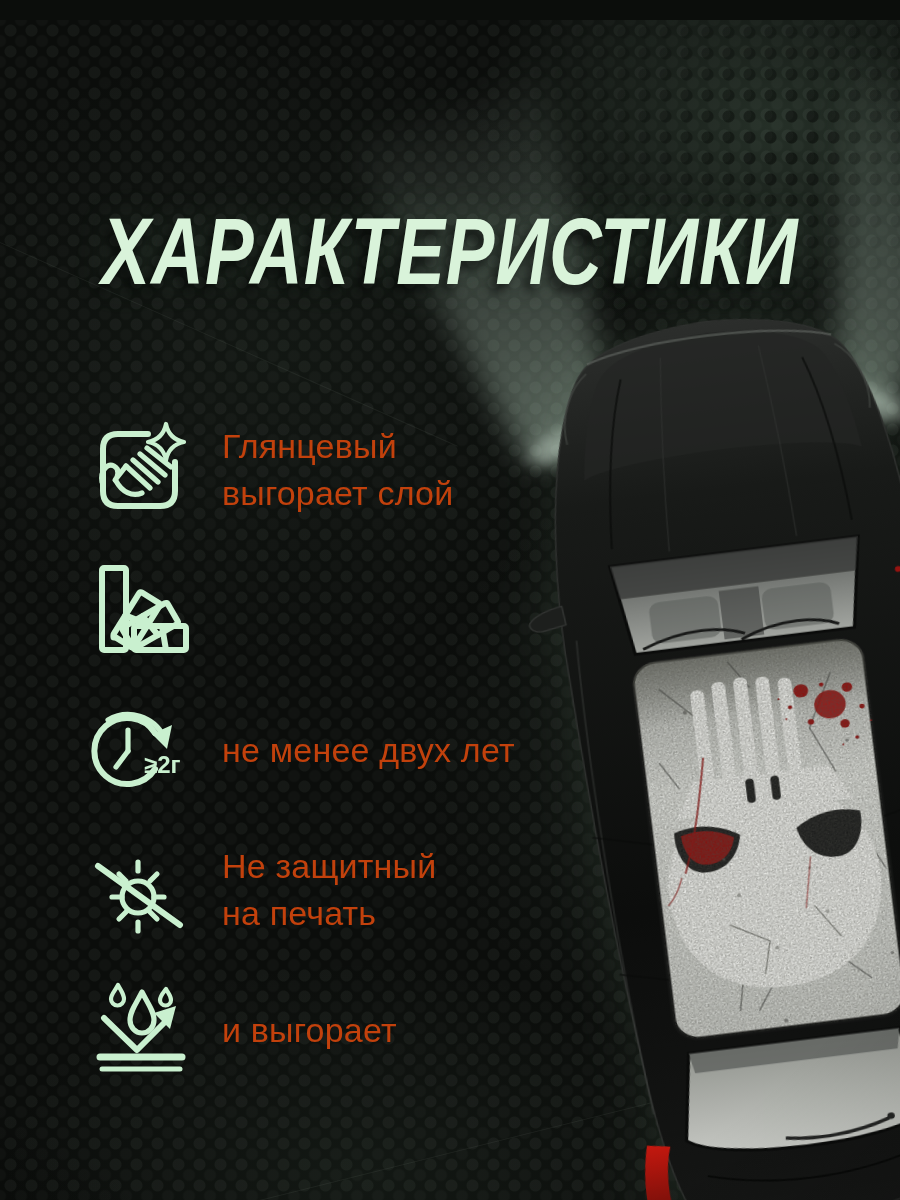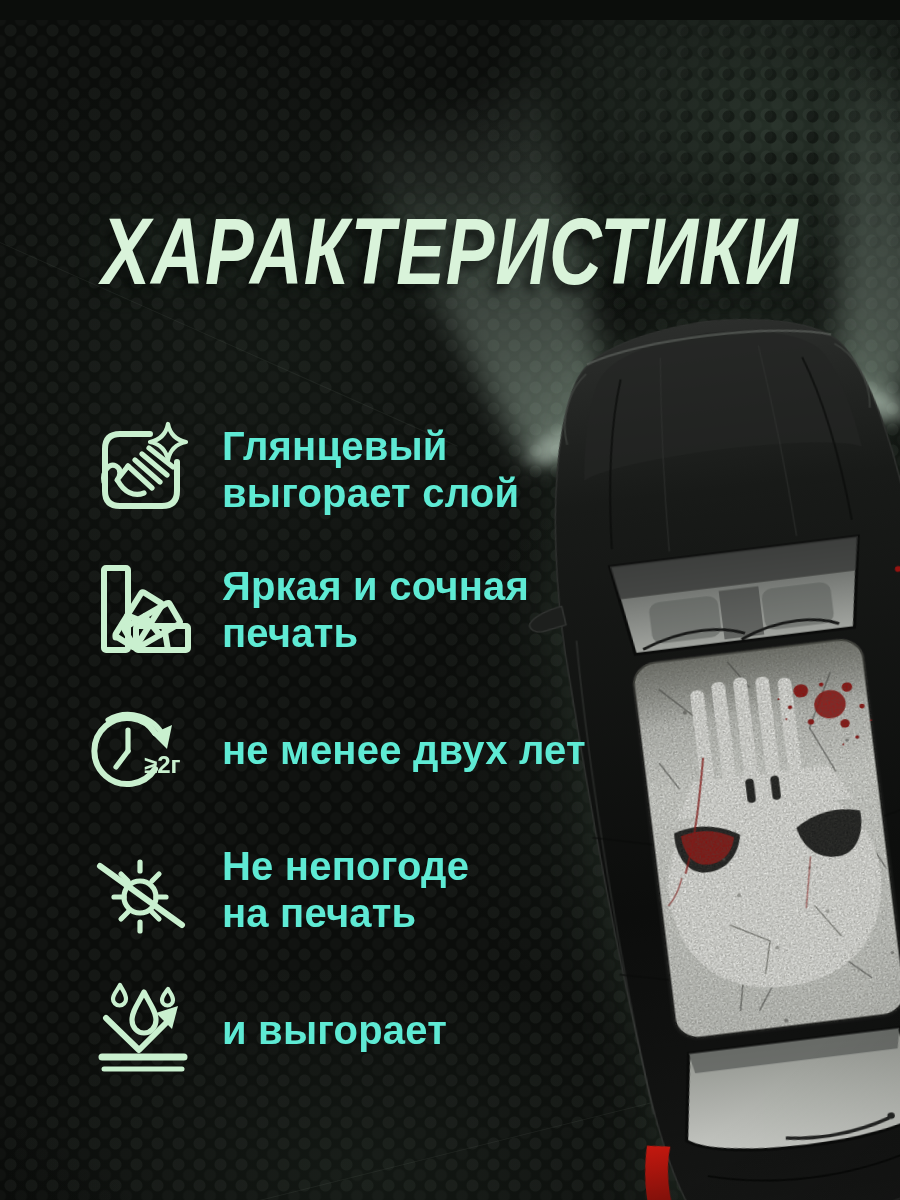--- a/index.html
+++ b/index.html
@@ -33,27 +33,27 @@
   
   .title-wrap{position:absolute;top:180px;left:0;right:0;height:100px;
     display:flex;align-items:center;justify-content:center;transform:scaleY(1.3);}
   .title{font-size:73px;font-weight:700;font-style:italic;letter-spacing:1px;
     color:#d9f3da;white-space:nowrap;
     text-shadow:-6px 6px 9px rgba(0,0,0,0.6), 0 0 34px rgba(150,210,165,0.18);}
 
   
   .features{position:absolute;left:88px;top:400px;display:flex;flex-direction:column;gap:40px;}
   .feature{display:flex;align-items:center;gap:30px;height:100px;}
-  .icon-box{width:104px;height:100px;flex:none;display:flex;align-items:center;justify-content:flex-end;}
+  .icon-box{width:104px;height:100px;flex:none;display:flex;align-items:center;justify-content:center;}
   .ic .s{stroke:#c9f0cf;stroke-width:6;fill:none;stroke-linecap:round;stroke-linejoin:round;}
   .ic .s4{stroke:#c9f0cf;stroke-width:4.2;fill:none;stroke-linecap:round;stroke-linejoin:round;}
   .ic .s5{stroke:#c9f0cf;stroke-width:5.2;fill:none;stroke-linecap:round;stroke-linejoin:round;}
   .ic .f{fill:#c9f0cf;stroke:none;}
   .ic text{fill:#c9f0cf;font-family:"Liberation Sans",sans-serif;font-weight:700;}
-  .ftext{color:#5eead4;font-size:40px;line-height:47px;font-weight:700;letter-spacing:0.2px;}
+  .ftext{color:#c2410c;font-size:34px;line-height:47px;font-weight:400;letter-spacing:0.2px;}
 
   
   .beams{position:absolute;inset:0;pointer-events:none;}
   .car{position:absolute;left:482px;top:292px;width:452px;height:950px;
     transform:rotate(-7deg);transform-origin:50% 3%;
     filter:drop-shadow(0 0 26px rgba(140,185,150,0.13));}
 </style>
 </head>
 <body>
 
@@ -290,24 +290,20 @@
           <g transform="rotate(-30 42 90)">
               <rect class="s" x="44" y="66" width="52" height="24" rx="2"></rect>
               <line class="s" x1="68" y1="66" x2="72" y2="90"></line>
             </g>
           <rect class="s" x="44" y="66" width="52" height="24" rx="2"></rect>
             <line class="s" x1="72" y1="66" x2="76" y2="90"></line>
           <rect class="s" x="12" y="8" width="24" height="82" rx="2"></rect>
           <circle class="f" cx="24" cy="77" r="3.5"></circle>
         </svg>
       </div>
-      <div class="ftext">
-        <div>Яркая и сочная</div>
-        <div>печать</div>
-      </div>
     </div>
 
     <div class="feature">
       <div class="icon-box">
         <svg class="ic" width="104" height="94" viewBox="0 0 104 94">
           <path class="s" d="M67,30 A33,33 0 1 0 67,66"></path>
           <path class="s5" d="M40,48 L40,27"></path>
             <path class="s5" d="M40,48 L28,64"></path>
           <path class="s5" d="M20,17 A40,40 0 0 1 76,34"></path>
           <path class="f" d="M84,22 L64,31 L79,46 Z"></path>
@@ -328,21 +324,21 @@
           <line class="s5" x1="64" y1="57" x2="74" y2="57"></line>
             <line class="s5" x1="60" y1="72" x2="67" y2="79"></line>
           <line class="s5" x1="48" y1="82" x2="48" y2="91"></line>
             <line class="s5" x1="36" y1="72" x2="29" y2="79"></line>
           <line class="s5" x1="32" y1="57" x2="22" y2="57"></line>
             <line class="s5" x1="36" y1="41" x2="29" y2="34"></line>
           <line class="s" x1="8" y1="26" x2="90" y2="85"></line>
         </svg>
       </div>
       <div class="ftext">
-        <div>Не непогоде</div>
+        <div>Не защитный</div>
         <div>на печать</div>
       </div>
     </div>
 
     <div class="feature">
       <div class="icon-box">
         <svg class="ic" width="100" height="100" viewBox="0 0 100 100">
           <line class="s" x1="10" y1="77" x2="92" y2="77" style="stroke-width:7"></line>
           <line class="s" x1="12" y1="89" x2="90" y2="89" style="stroke-width:5"></line>
           <path class="s5" d="M52,12 C58,24 64,31 64,40 A12,13 0 1 1 40,40 C40,31 46,24 52,12 Z"></path>

